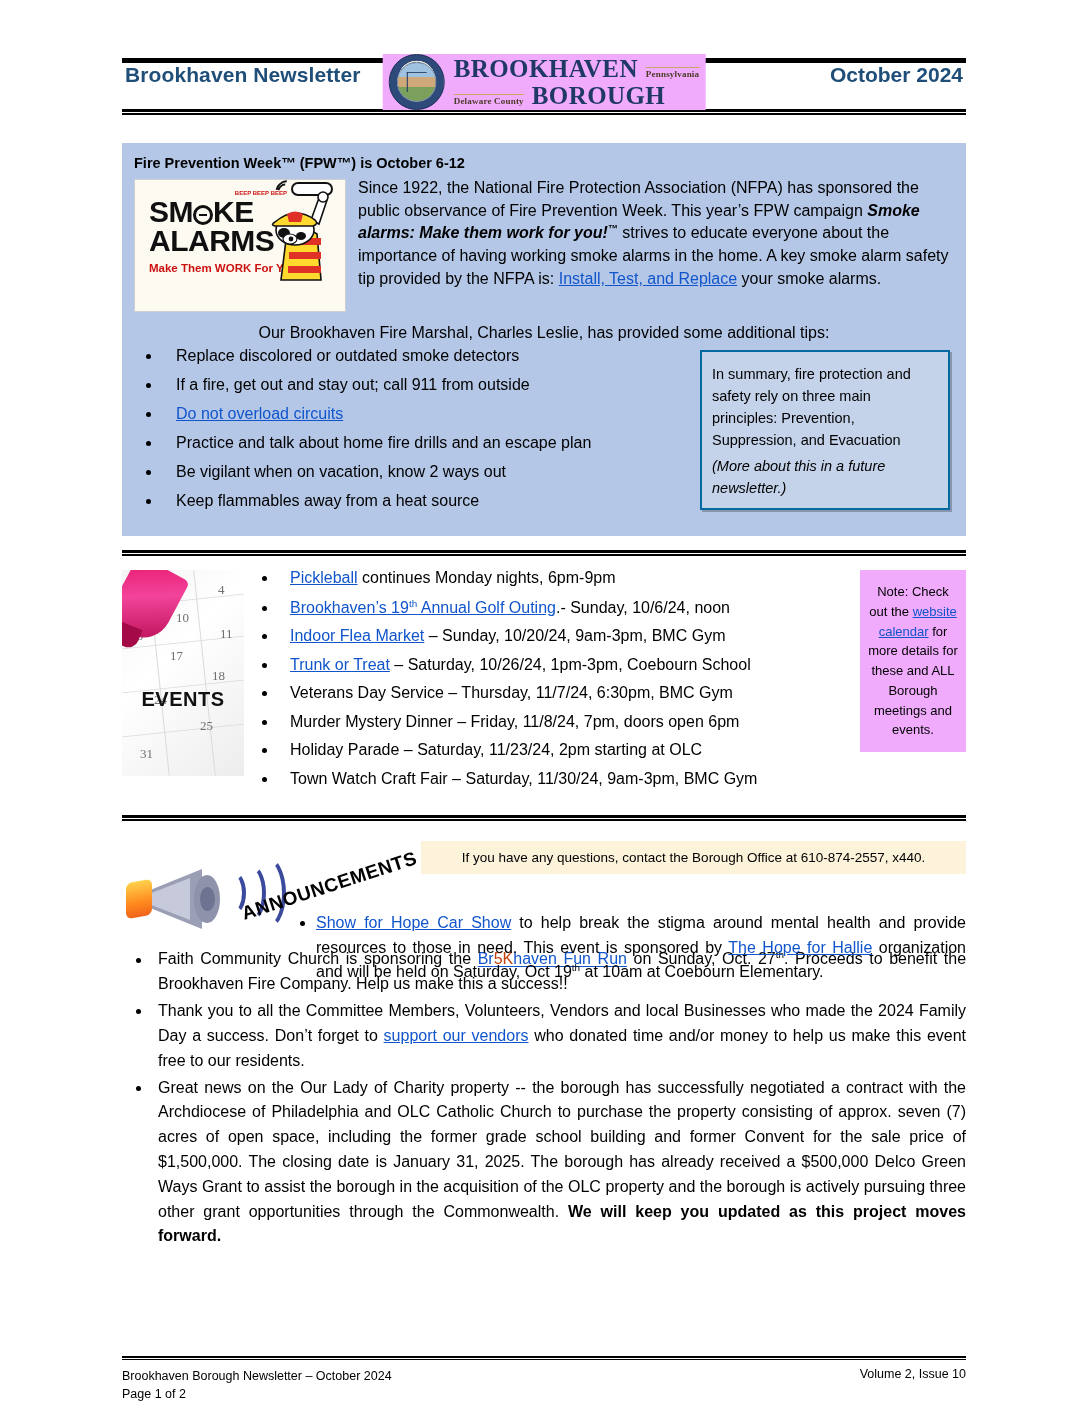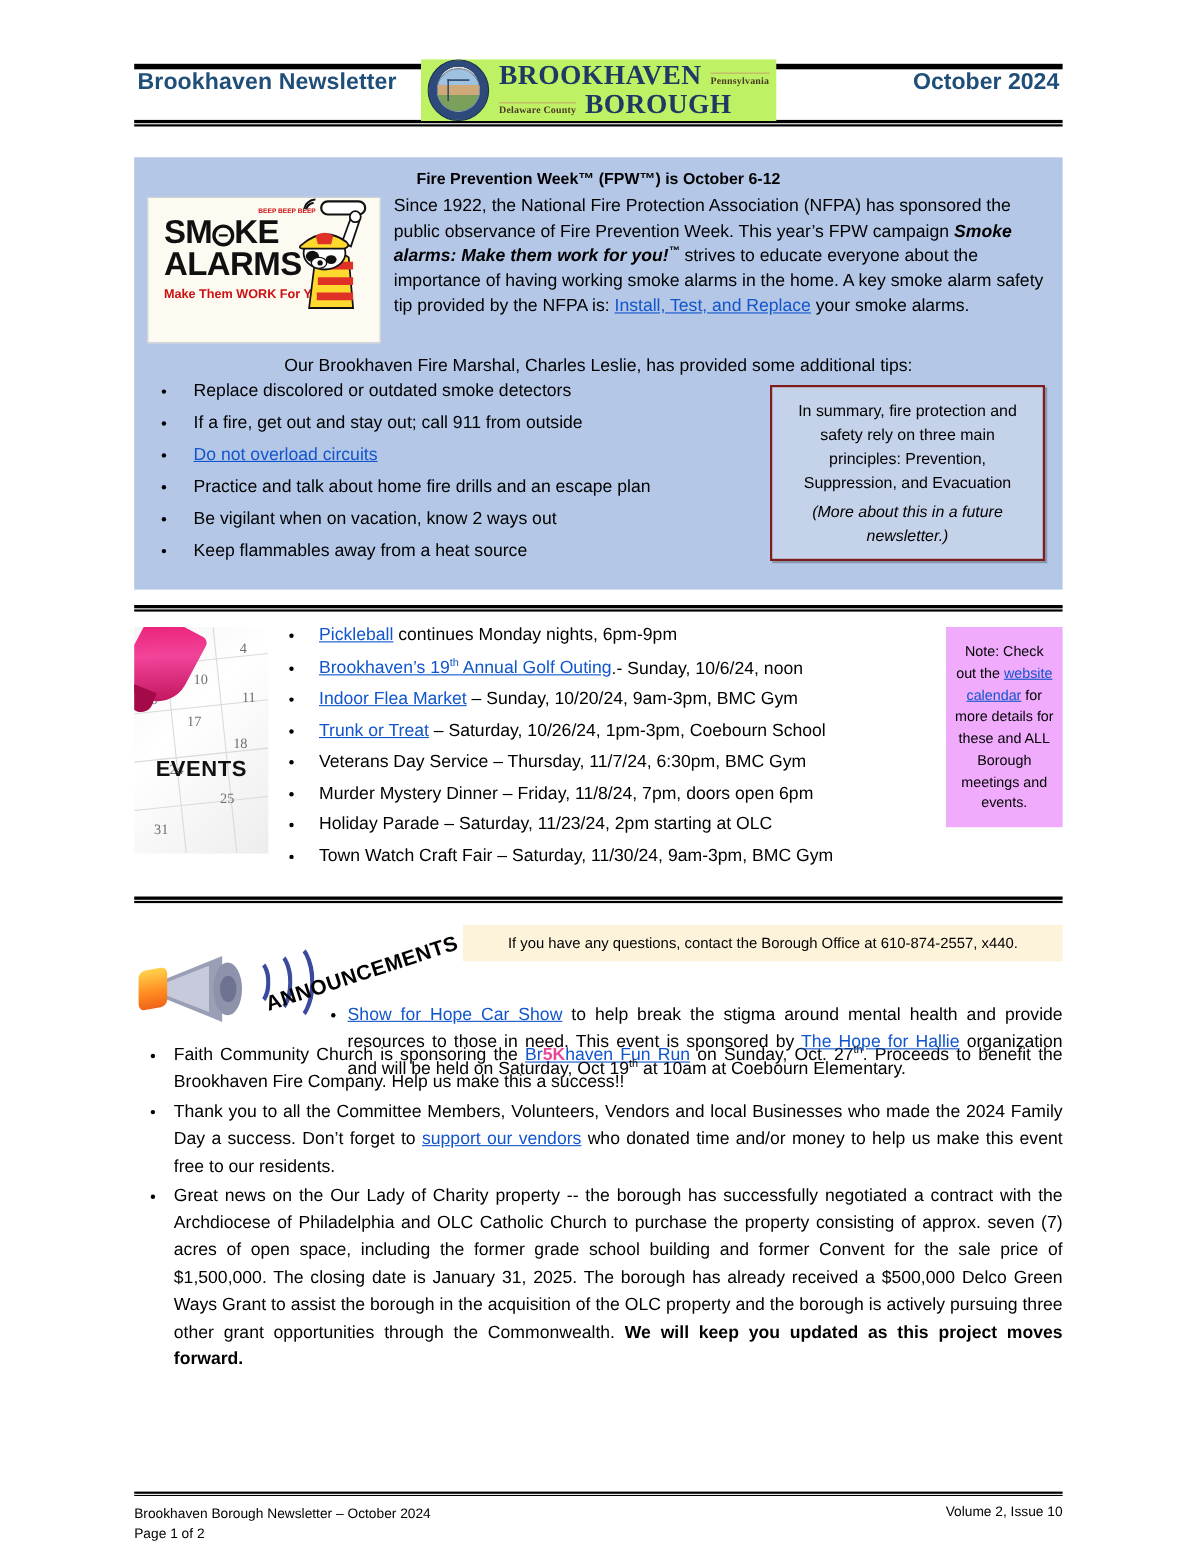--- a/index.html
+++ b/index.html
@@ -21,21 +21,21 @@
     display: flex; align-items: flex-start; justify-content: space-between;
     height: 46px; padding: 0 3px;
   }
   .head-title { font-size: 21px; font-weight: bold; color: #1f4e79; letter-spacing: .1px; }
   .head-date  { font-size: 21px; font-weight: bold; color: #1f4e79; }
 
   
   .logo-wrap {
     position: absolute; left: 50%; top: -4px; transform: translateX(-50%);
     display: flex; align-items: center; gap: 9px; z-index: 5;
-    background: #bef264; padding: 0 6px;
+    background: #f0abfc; padding: 0 6px;
   }
   .seal { width: 56px; height: 56px; border-radius: 50%; position: relative;
           background: radial-gradient(circle at 50% 45%, #e8e4d4 0 46%, #2d4a7a 47% 100%);
           border: 1px solid #1b2f52; flex: 0 0 auto; }
   .seal::before {
     content: ""; position: absolute; inset: 7px; border-radius: 50%;
     background:
       linear-gradient(#9fc2e0 0 38%, #cfa97a 38% 62%, #7aa05c 62% 100%);
     border: 1px solid #24406e;
   }
@@ -53,21 +53,21 @@
   .logo-l1 { display: flex; align-items: baseline; gap: 8px; }
   .logo-l2 { display: flex; align-items: baseline; gap: 8px; margin-top: 2px; }
   .logo-main { font-family: "Liberation Serif", serif; font-weight: bold; font-size: 25px;
                color: #1f3864; letter-spacing: .4px; }
   .logo-sub { font-family: "Liberation Serif", serif; font-weight: bold; font-size: 9px;
               color: #4a3a25; letter-spacing: .2px; border-top: 1px solid #c8a86a; padding-top: 2px; }
   .logo-sub.right { border-top: 1px solid #c8a86a; }
 
   
   .fire-panel { background: #b4c7e7; padding: 10px 12px 14px 12px; margin-top: 7px; }
-  .fp-title { text-align: center; font-size: 14.5px; font-weight: bold; margin: 2px 0 6px; }
+  .fp-title { text-align: left; font-size: 14.5px; font-weight: bold; margin: 2px 0 6px; }
   .fp-body { font-size: 16px; line-height: 1.42; }
   .fp-float { float: left; width: 212px; height: 133px; margin: 2px 12px 2px 0; }
 
   
   .smoke-poster {
     width: 100%; height: 100%; background: #fdfaf2; border: 1px solid #cfcfcf;
     position: relative; overflow: hidden;
   }
   .sp-smoke, .sp-alarms {
     font-family: "Liberation Sans", sans-serif; font-weight: bold; color: #101010;
@@ -90,22 +90,22 @@
   .fp-ital-bold { font-style: italic; font-weight: bold; }
   .fp-center { text-align: center; margin: 10px 0 2px; font-size: 16px; }
 
   .fp-lower { display: flex; gap: 0; margin-top: 6px; }
   .fp-bullets { flex: 1 1 auto; margin: 0; padding: 0 0 0 28px; }
   .fp-bullets li { font-size: 16px; line-height: 1.0; margin-bottom: 13px; padding-left: 14px; }
   .fp-bullets li::marker { font-size: 15px; }
 
   .summary-box {
     flex: 0 0 250px; align-self: flex-start; margin: 2px 4px 0 10px;
-    background: #c5d3ea; border: 2px solid #7f1d1d;
-    padding: 11px 10px 9px; text-align: center;
+    background: #c5d3ea; border: 2px solid #0369a1;
+    padding: 11px 10px 9px; text-align: left;
     box-shadow: 2px 2px 0 rgba(0,0,0,.25);
   }
   .summary-box p { margin: 0; font-size: 14.5px; line-height: 1.52; }
   .summary-note { font-size: 11px; font-style: italic; margin-top: 4px !important; }
 
   
   .sep { height: 6px; border-top: 3px solid #000; border-bottom: 2px solid #000; background: #fff; }
   .events-row { display: flex; gap: 0; margin-top: 14px; }
   .cal-img { flex: 0 0 122px; height: 206px; position: relative; overflow: hidden;
              background: linear-gradient(135deg,#f4f4f4 0%,#ffffff 40%,#ededed 100%); }
@@ -152,21 +152,21 @@
   .ann-word { position: absolute; left: 116px; top: 36px; transform: rotate(-18deg);
               font-size: 19px; font-weight: bold; letter-spacing: .5px; }
 
   .ann-first { position: absolute; left: 150px; right: 0; top: 72px; }
   .ann-first ul { margin: 0; padding-left: 44px; }
   .ann-first li { font-size: 16px; line-height: 1.52; text-align: justify; }
 
   .ann-list { margin: 4px 0 0 0; padding-left: 30px; }
   .ann-list > li { font-size: 16px; line-height: 1.55; text-align: justify; margin-bottom: 2px; padding-left: 6px; }
   .a-link { color: #1155cc; text-decoration: underline; }
-  .a-link .green { color: #ec4899; font-weight: bold; }
+  .a-link .green { color: #c2410c; }
   sup { font-size: .62em; vertical-align: super; }
   b.strong { font-weight: bold; }
 
   
   .footer-wrap { position: absolute; left: 122px; right: 122px; bottom: 62px; }
   .foot-rule { height: 4px; border-top: 2px solid #000; border-bottom: 1px solid #000; background: #fff; }
   .foot-row { display: flex; justify-content: space-between; font-size: 12.5px; margin-top: 7px; }
   .foot-left div { line-height: 1.5; }
 </style>
 </head>

